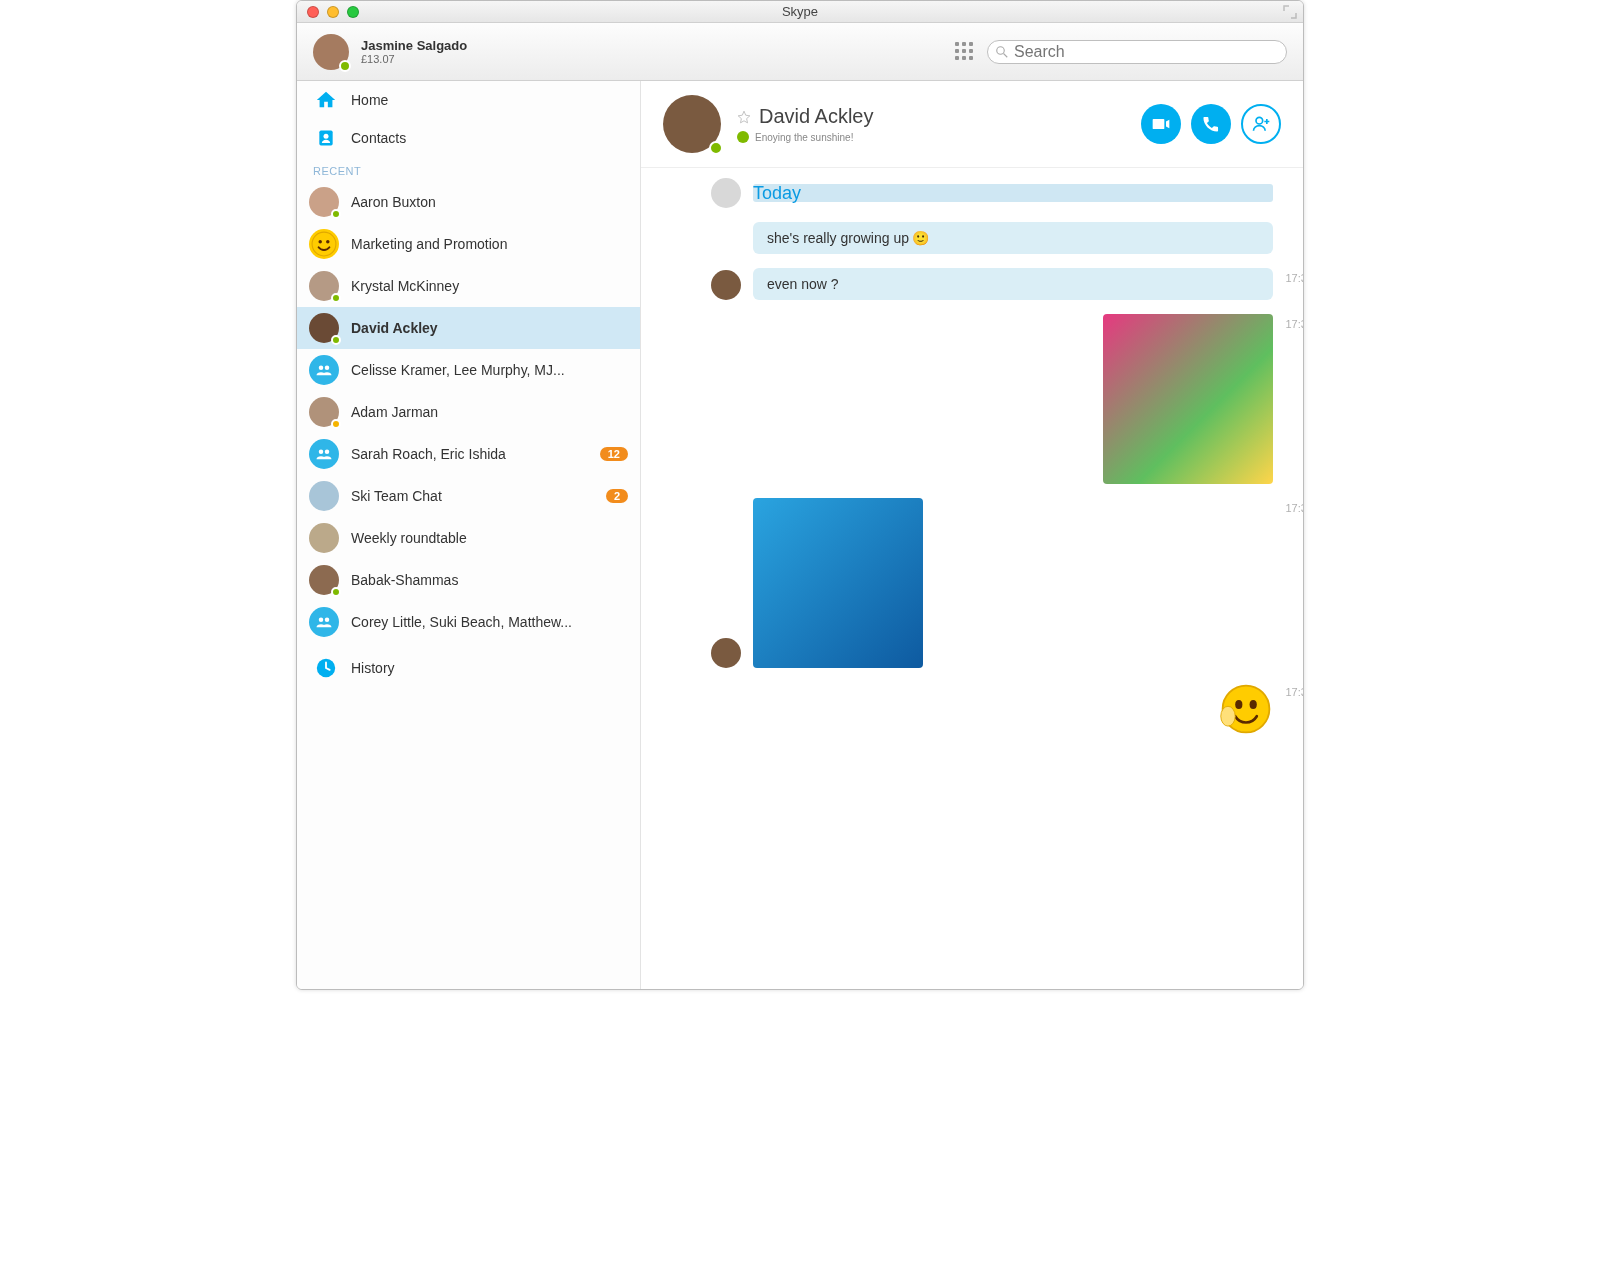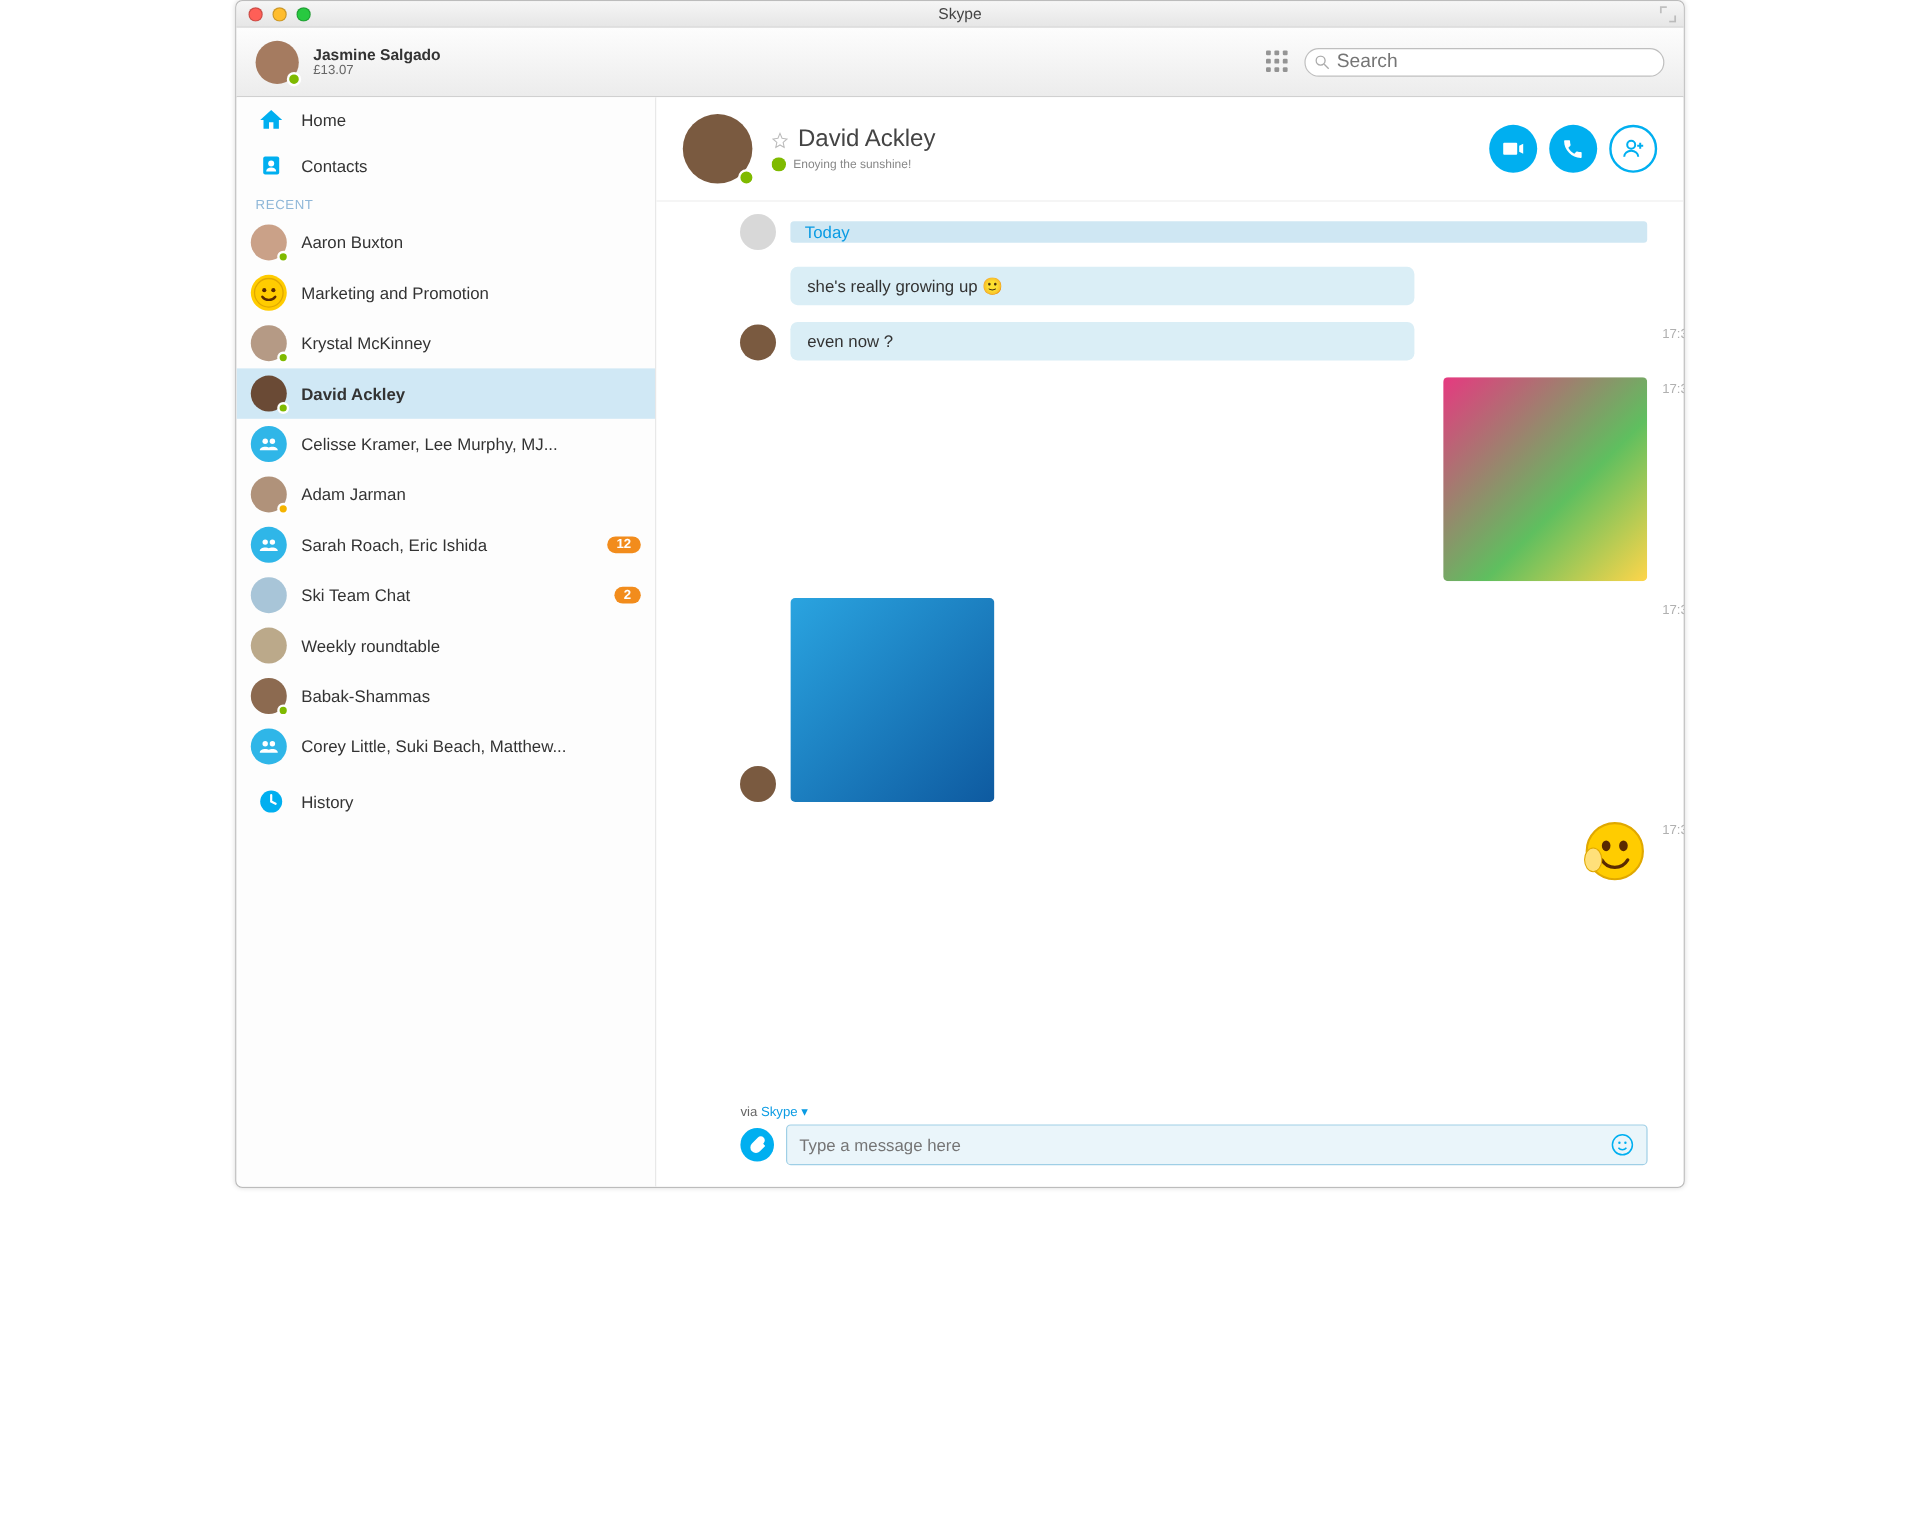--- a/index.html
+++ b/index.html
@@ -1,17 +1,17 @@
 <!DOCTYPE html>
 <html><head>
 <meta charset="utf-8">
 <style>
 * { box-sizing: border-box; margin: 0; padding: 0; font-family: "Lucida Grande", "Helvetica Neue", Arial, sans-serif; }
 html, body { width: 1600px; height: 1266px; background: #fff; }
-.window { width: 1208px; height: 990px; margin: 0 auto; border: 1px solid #bcbcbc; border-radius: 6px; background: #fff; display: flex; flex-direction: column; overflow: hidden; box-shadow: 0 0 4px rgba(0,0,0,.15); }
+.window { width: 1008px; height: 990px; margin: 0 auto; border: 1px solid #bcbcbc; border-radius: 6px; background: #fff; display: flex; flex-direction: column; overflow: hidden; box-shadow: 0 0 4px rgba(0,0,0,.15); }
 .titlebar { height: 22px; background: linear-gradient(#f6f6f6, #e6e6e6); border-bottom: 1px solid #d0d0d0; display: flex; align-items: center; position: relative; }
 .traffic { display: flex; gap: 8px; padding-left: 10px; }
 .tlight { width: 12px; height: 12px; border-radius: 50%; border: 1px solid rgba(0,0,0,.2); }
 .tl-red { background: #ff5f57; }
 .tl-yellow { background: #ffbd2e; }
 .tl-green { background: #28c940; }
 .titlebar-title { position: absolute; left: 0; right: 0; text-align: center; font-size: 13px; color: #444; }
 .fs-btn { position: absolute; right: 6px; top: 4px; width: 14px; height: 14px; opacity: .4; }
 .toolbar { height: 58px; background: linear-gradient(#fdfdfd, #ececec); border-bottom: 1px solid #d0d0d0; display: flex; align-items: center; padding: 0 16px; gap: 12px; }
 .me-avatar { width: 36px; height: 36px; border-radius: 50%; background: #a57b60; position: relative; }
@@ -43,21 +43,21 @@
 .ch-meta { display: flex; flex-direction: column; gap: 3px; }
 .ch-name-row { display: flex; align-items: center; gap: 8px; }
 .ch-name { font-size: 20px; color: #444; }
 .ch-status-row { display: flex; align-items: center; gap: 6px; font-size: 10px; color: #888; }
 .ch-actions { margin-left: auto; display: flex; gap: 10px; }
 .round-btn { width: 40px; height: 40px; border-radius: 50%; display: flex; align-items: center; justify-content: center; cursor: pointer; }
 .round-btn.filled { background: #00aff0; color: #fff; }
 .round-btn.outline { border: 2px solid #00aff0; color: #00aff0; background: #fff; }
 .messages { flex: 1; overflow-y: auto; padding: 10px 30px 0 70px; position: relative; }
 .day-sep-bar { height: 18px; background: #cfe7f3; border-radius: 3px; margin: 0 60px; }
-.day-sep-text { position: absolute; top: 0; left: 12px; right: 0; color: #0a9be3; font-size: 14px; line-height: 18px; }
+.day-sep-text { position: absolute; top: 0; left: 0; right: 0; color: #0a9be3; font-size: 18px; line-height: 18px; }
 .msg-row { display: flex; align-items: flex-end; gap: 12px; margin: 14px 0; position: relative; }
 .msg-avatar { width: 30px; height: 30px; border-radius: 50%; background: #7a5a40; flex-shrink: 0; }
 .msg-time { position: absolute; right: -40px; top: 4px; font-size: 11px; color: #b0b0b0; }
 .call-row { display: flex; align-items: center; gap: 14px; color: #666; font-size: 14px; margin: 20px 0; }
 .call-icon { color: #00aff0; }
 .bubble { background: #daeef6; border-radius: 6px; padding: 8px 14px; font-size: 14px; color: #333; max-width: 520px; position: relative; }
 .bubble-row-right { justify-content: flex-end; }
 .bubble-wide { width: 520px; }
 .img-bubble { width: 170px; height: 170px; border-radius: 4px; overflow: hidden; }
 .img-bubble.right { margin-left: auto; }
@@ -322,38 +322,15 @@
                   <ellipse cx="38" cy="25" rx="4" ry="5" fill="#5a2a00"></ellipse>
                   <path d="M18 38c3 5 8 7 12 7s9-2 12-7" stroke="#5a2a00" stroke-width="3" fill="none" stroke-linecap="round"></path>
                   <ellipse cx="10" cy="38" rx="8" ry="11" fill="#ffe07a" stroke="#e0a800"></ellipse>
                 </svg>
               </div>
               <div class="msg-time">17:36</div>
             </div>
           </div>
       </div>
 
-      <div class="composer">
-        <div class="via">
-          <span>via </span><span class="via-link">Skype ▾</span>
-        </div>
-        <div class="input-row">
-          <div class="attach-btn">
-            <svg width="16" height="16" viewBox="0 0 24 24">
-                <path fill="#fff" d="M16.5 6.5l-7 7a2 2 0 102.8 2.8l7-7a4 4 0 10-5.7-5.7l-7.4 7.4a6 6 0 108.5 8.5l6.6-6.6" stroke="#fff" stroke-width="2"></path>
-              </svg>
-          </div>
-          <div class="msg-input-wrap">
-            <input class="msg-input" type="text" placeholder="Type a message here" style="">
-            <span class="emoji-btn">
-              <svg width="20" height="20" viewBox="0 0 24 24">
-                  <circle cx="12" cy="12" r="10" fill="none" stroke="#00aff0" stroke-width="1.5"></circle>
-                  <circle cx="9" cy="10" r="1.2" fill="#00aff0"></circle>
-                  <circle cx="15" cy="10" r="1.2" fill="#00aff0"></circle>
-                  <path d="M8 15c1 1.3 2.5 2 4 2s3-.7 4-2" fill="none" stroke="#00aff0" stroke-width="1.5"></path>
-                </svg>
-            </span>
-          </div>
-        </div>
-      </div>
     </div>
   </div>
 </div>
 
 </body></html>

